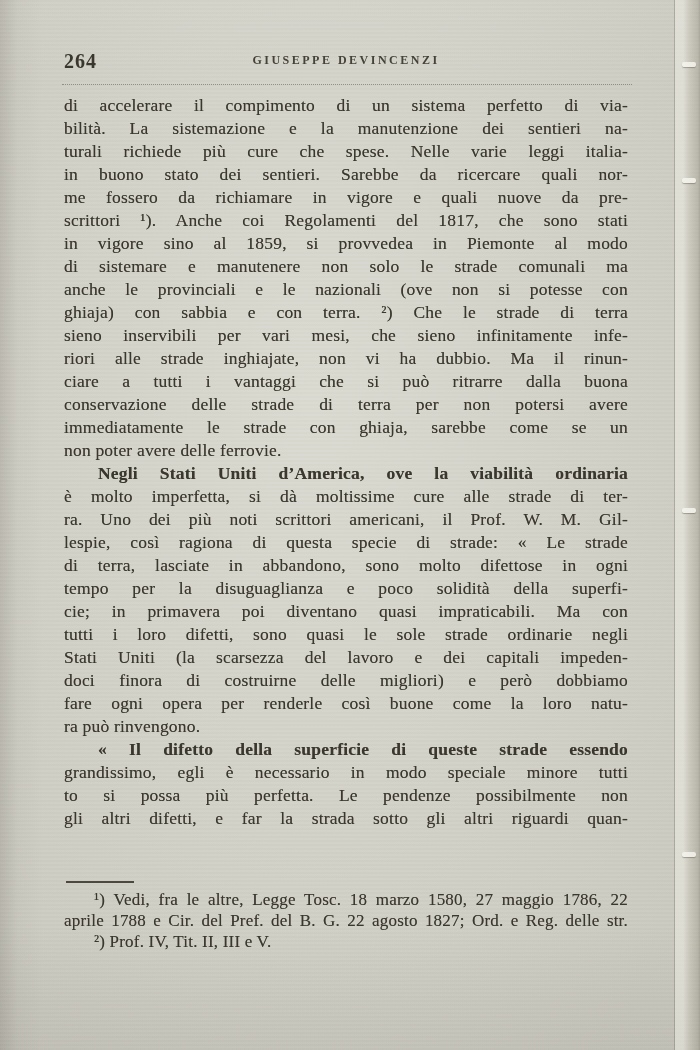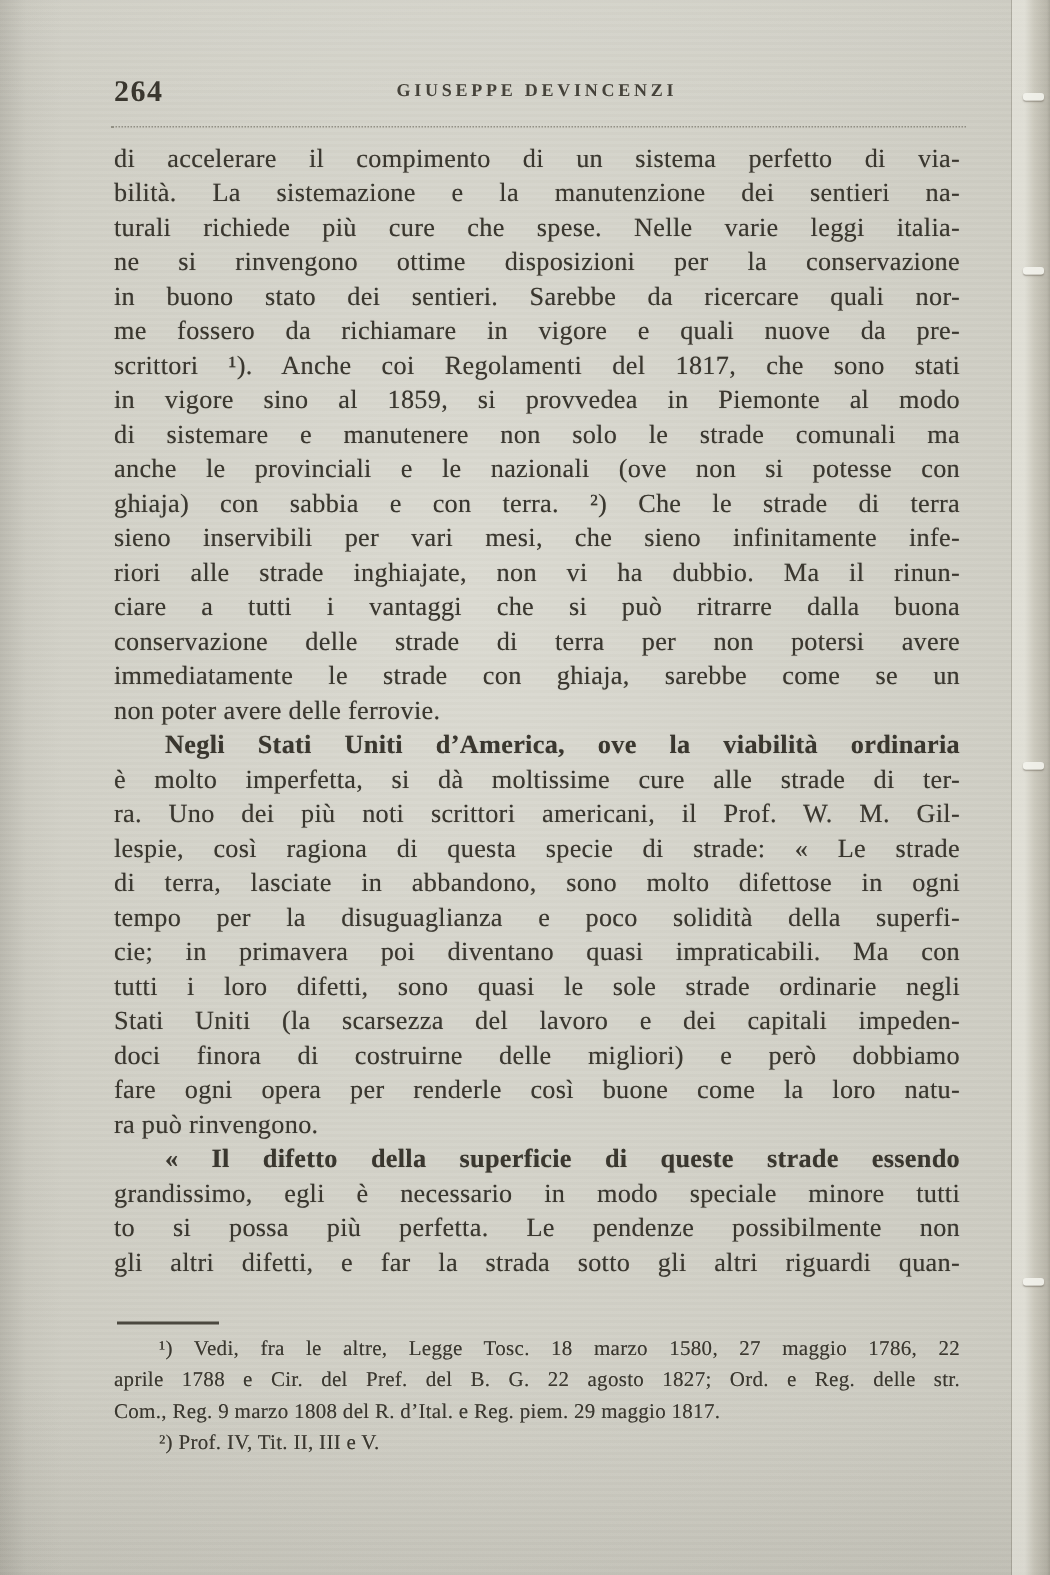--- a/index.html
+++ b/index.html
@@ -35,21 +35,21 @@
       rgba(140,134,118,0.30) 92%,
       rgba(110,105,90,0.38) 100%);
   }
   .edge-notch{
     position:absolute;right:4px;width:14px;height:5px;
     background:rgba(245,244,238,0.85);
     box-shadow:0 1px 1px rgba(90,85,70,0.45);
     border-radius:2px;
   }
   .content{
-    position:absolute;left:76px;top:0;width:564px;height:1050px;
+    position:absolute;left:64px;top:0;width:564px;height:1050px;
   }
   .pagenum{
     position:absolute;left:0;top:50px;
     font-size:20px;font-weight:700;letter-spacing:1px;
   }
   .runhead{
     position:absolute;left:0;right:0;top:53px;
     text-align:center;font-size:12px;font-weight:700;
     letter-spacing:2.5px;color:#45423a;
   }
@@ -67,21 +67,21 @@
     text-align:justify;text-align-last:justify;
   }
   .ln.end{text-align-last:left;}
   .ln.ind{text-indent:34px;font-weight:bold;}
   .fn-rule{
     position:absolute;left:2px;top:881px;width:68px;
     border-top:2px solid #4b483f;
   }
   .footnotes{
     position:absolute;left:0;top:889px;width:564px;
-    font-size:14px;letter-spacing:0.2px;
+    font-size:17px;letter-spacing:0.2px;
     text-shadow:0 0 0.4px rgba(58,55,47,0.5);
   }
   .fn{
     height:21px;line-height:21px;white-space:nowrap;
     text-align:justify;text-align-last:justify;
   }
   .fn.end{text-align-last:left;}
   .fn.ind{text-indent:30px;}
 </style>
 </head>
@@ -94,21 +94,20 @@
 
     <span class="pagenum">264</span>
     <span class="runhead">GIUSEPPE DEVINCENZI</span>
     <div class="head-rule"></div>
 
     <div class="bodytext">
 
       <div class="ln">di accelerare il compimento di un sistema perfetto di via-</div>
       <div class="ln">bilità. La sistemazione e la manutenzione dei sentieri na-</div>
       <div class="ln">turali richiede più cure che spese. Nelle varie leggi italia-</div>
-      <div class="ln">ne si rinvengono ottime disposizioni per la conservazione</div>
       <div class="ln">in buono stato dei sentieri. Sarebbe da ricercare quali nor-</div>
       <div class="ln">me fossero da richiamare in vigore e quali nuove da pre-</div>
       <div class="ln">scrittori ¹). Anche coi Regolamenti del 1817, che sono stati</div>
       <div class="ln">in vigore sino al 1859, si provvedea in Piemonte al modo</div>
       <div class="ln">di sistemare e manutenere non solo le strade comunali ma</div>
       <div class="ln">anche le provinciali e le nazionali (ove non si potesse con</div>
       <div class="ln">ghiaja) con sabbia e con terra. ²) Che le strade di terra</div>
       <div class="ln">sieno inservibili per vari mesi, che sieno infinitamente infe-</div>
       <div class="ln">riori alle strade inghiajate, non vi ha dubbio. Ma il rinun-</div>
       <div class="ln">ciare a tutti i vantaggi che si può ritrarre dalla buona</div>
@@ -133,21 +132,20 @@
       <div class="ln">grandissimo, egli è necessario in modo speciale minore tutti</div>
       <div class="ln">to si possa più perfetta. Le pendenze possibilmente non</div>
       <div class="ln">gli altri difetti, e far la strada sotto gli altri riguardi quan-</div>
     </div>
 
     <div class="fn-rule"></div>
 
     <div class="footnotes">
       <div class="fn ind">¹) Vedi, fra le altre, Legge Tosc. 18 marzo 1580, 27 maggio 1786, 22</div>
       <div class="fn">aprile 1788 e Cir. del Pref. del B. G. 22 agosto 1827; Ord. e Reg. delle str.</div>
-      <div class="fn end">Com., Reg. 9 marzo 1808 del R. d’Ital. e Reg. piem. 29 maggio 1817.</div>
       <div class="fn end ind">²) Prof. IV, Tit. II, III e V.</div>
     </div>
 
   </div>
 
   <div class="page-edge"></div>
   <div class="edge-notch" style="top:62px;"></div>
   <div class="edge-notch" style="top:178px;"></div>
   <div class="edge-notch" style="top:508px;"></div>
   <div class="edge-notch" style="top:852px;"></div>

